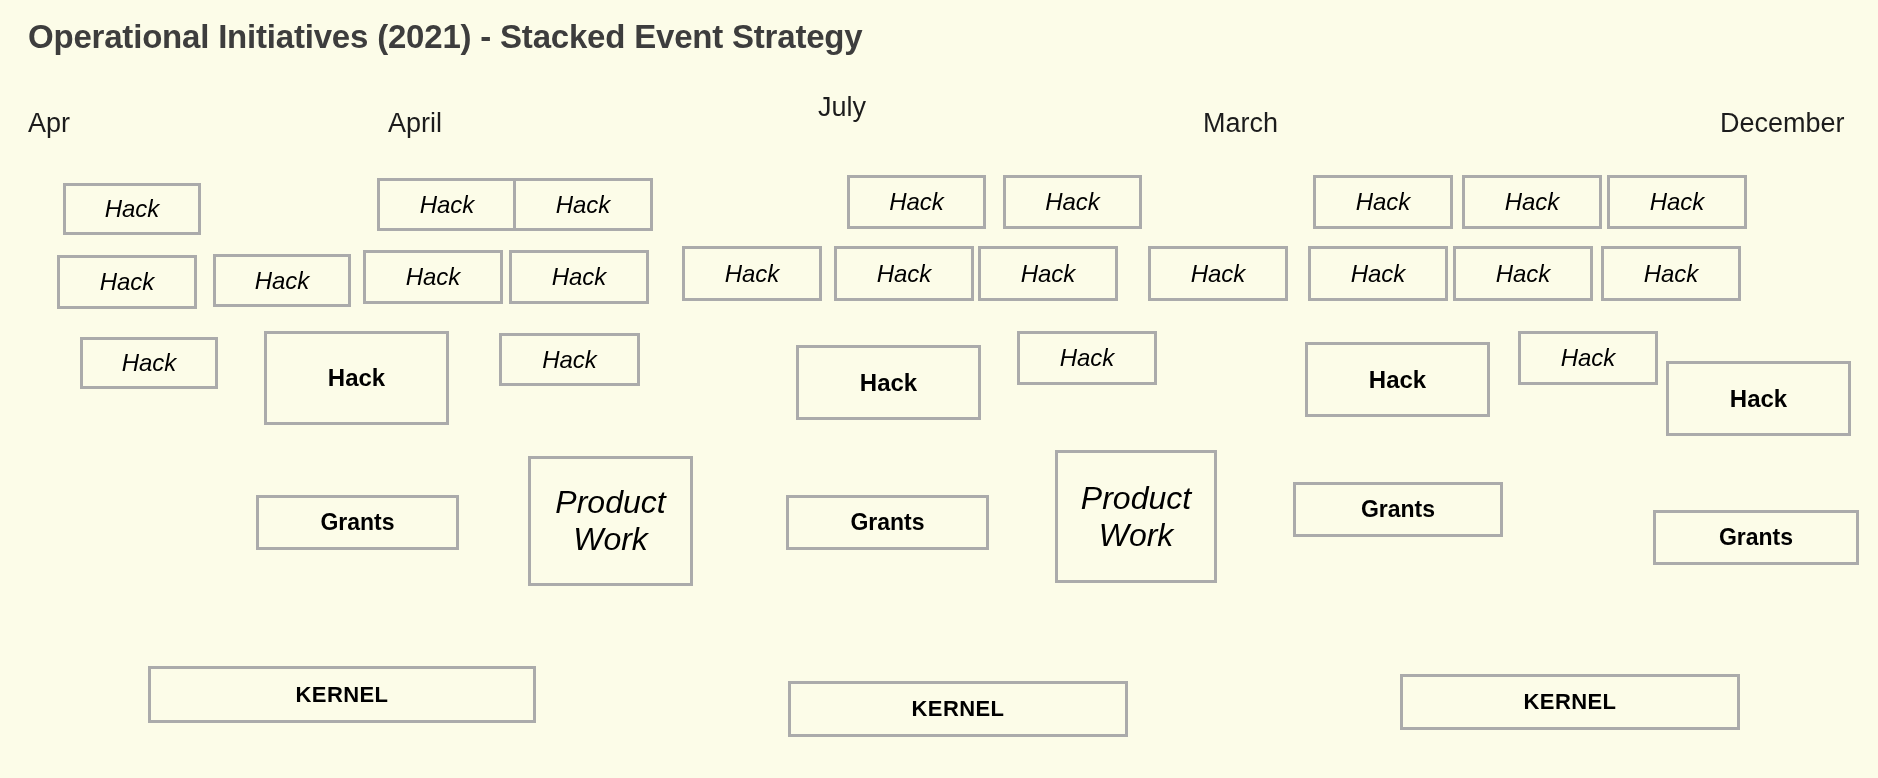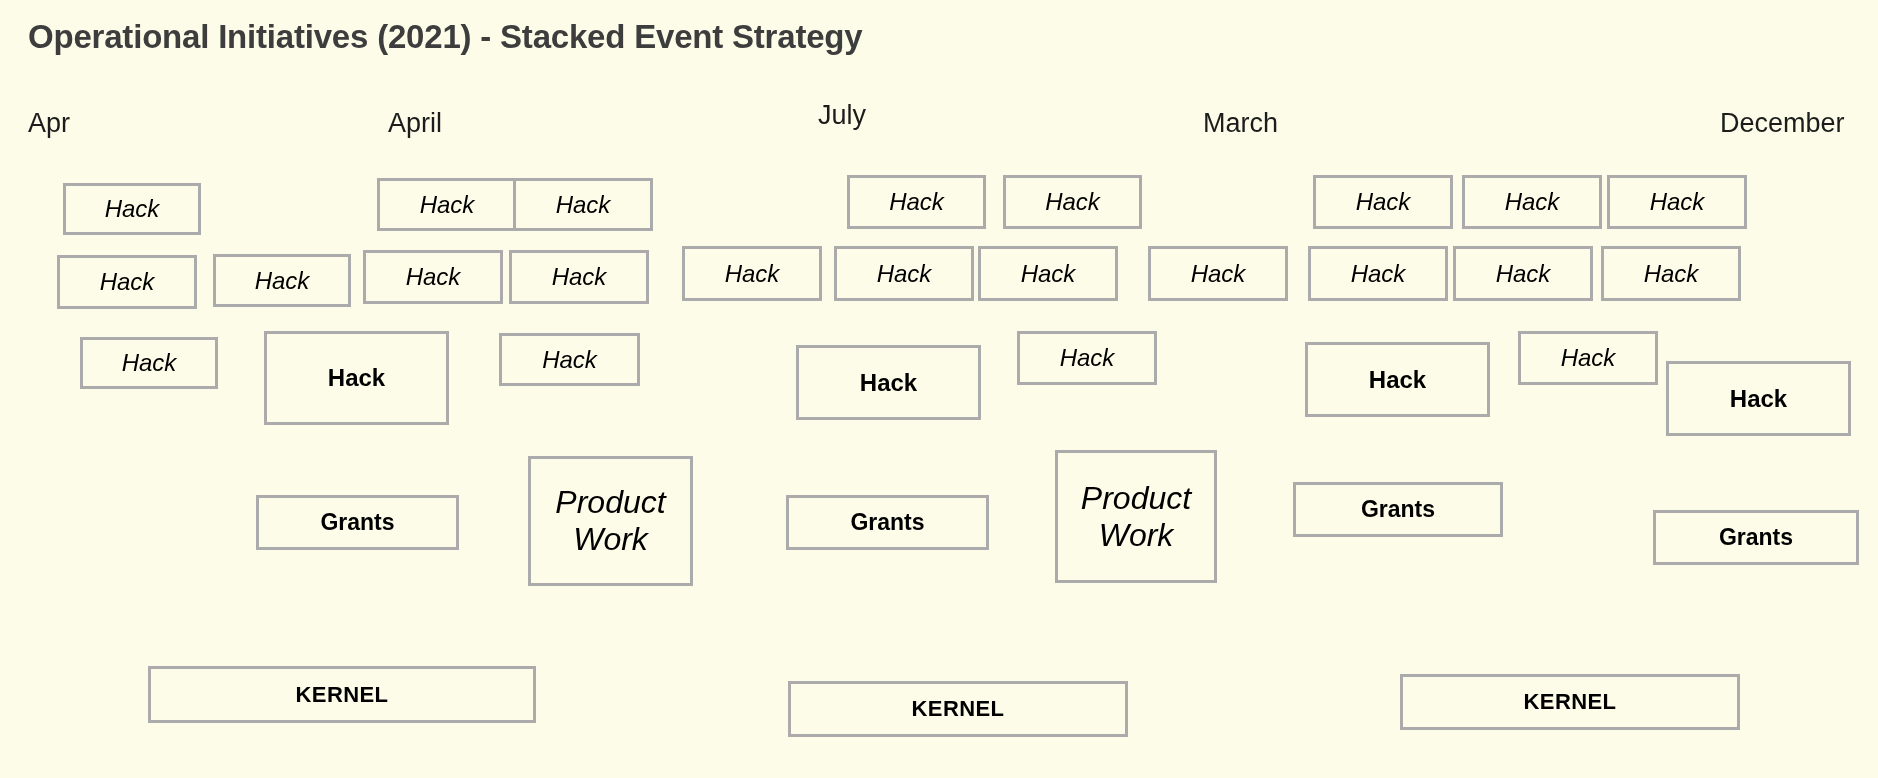--- a/index.html
+++ b/index.html
@@ -82,21 +82,21 @@
 </head>
 <body>
 
 <div id="canvas">
 
   <div id="chart-title">Operational Initiatives (2021) - Stacked Event Strategy</div>
 
   <div id="axis-labels">
       <div class="axis-label" style="left: 28px; top: 108px;">Apr</div>
       <div class="axis-label" style="left: 388px; top: 108px;">April</div>
-      <div class="axis-label" style="left: 818px; top: 100px; text-align: center;">July</div>
+      <div class="axis-label" style="left: 818px; top: 92px; text-align: center;">July</div>
       <div class="axis-label" style="left: 1203px; top: 108px;">March</div>
       <div class="axis-label" style="left: 1720px; top: 108px;">December</div>
     </div>
 
   <div id="events-layer">
       <div class="evt" style="left: 63px; top: 183px; width: 138px; height: 52px; border-color: rgb(171, 171, 171); background: rgb(252, 252, 232);">
         <span class="evt-label style-hack-small">Hack</span>
       </div>
       <div class="evt" style="left: 57px; top: 255px; width: 140px; height: 54px; border-color: rgb(171, 171, 171); background: rgb(252, 252, 232);">
         <span class="evt-label style-hack-small">Hack</span>

